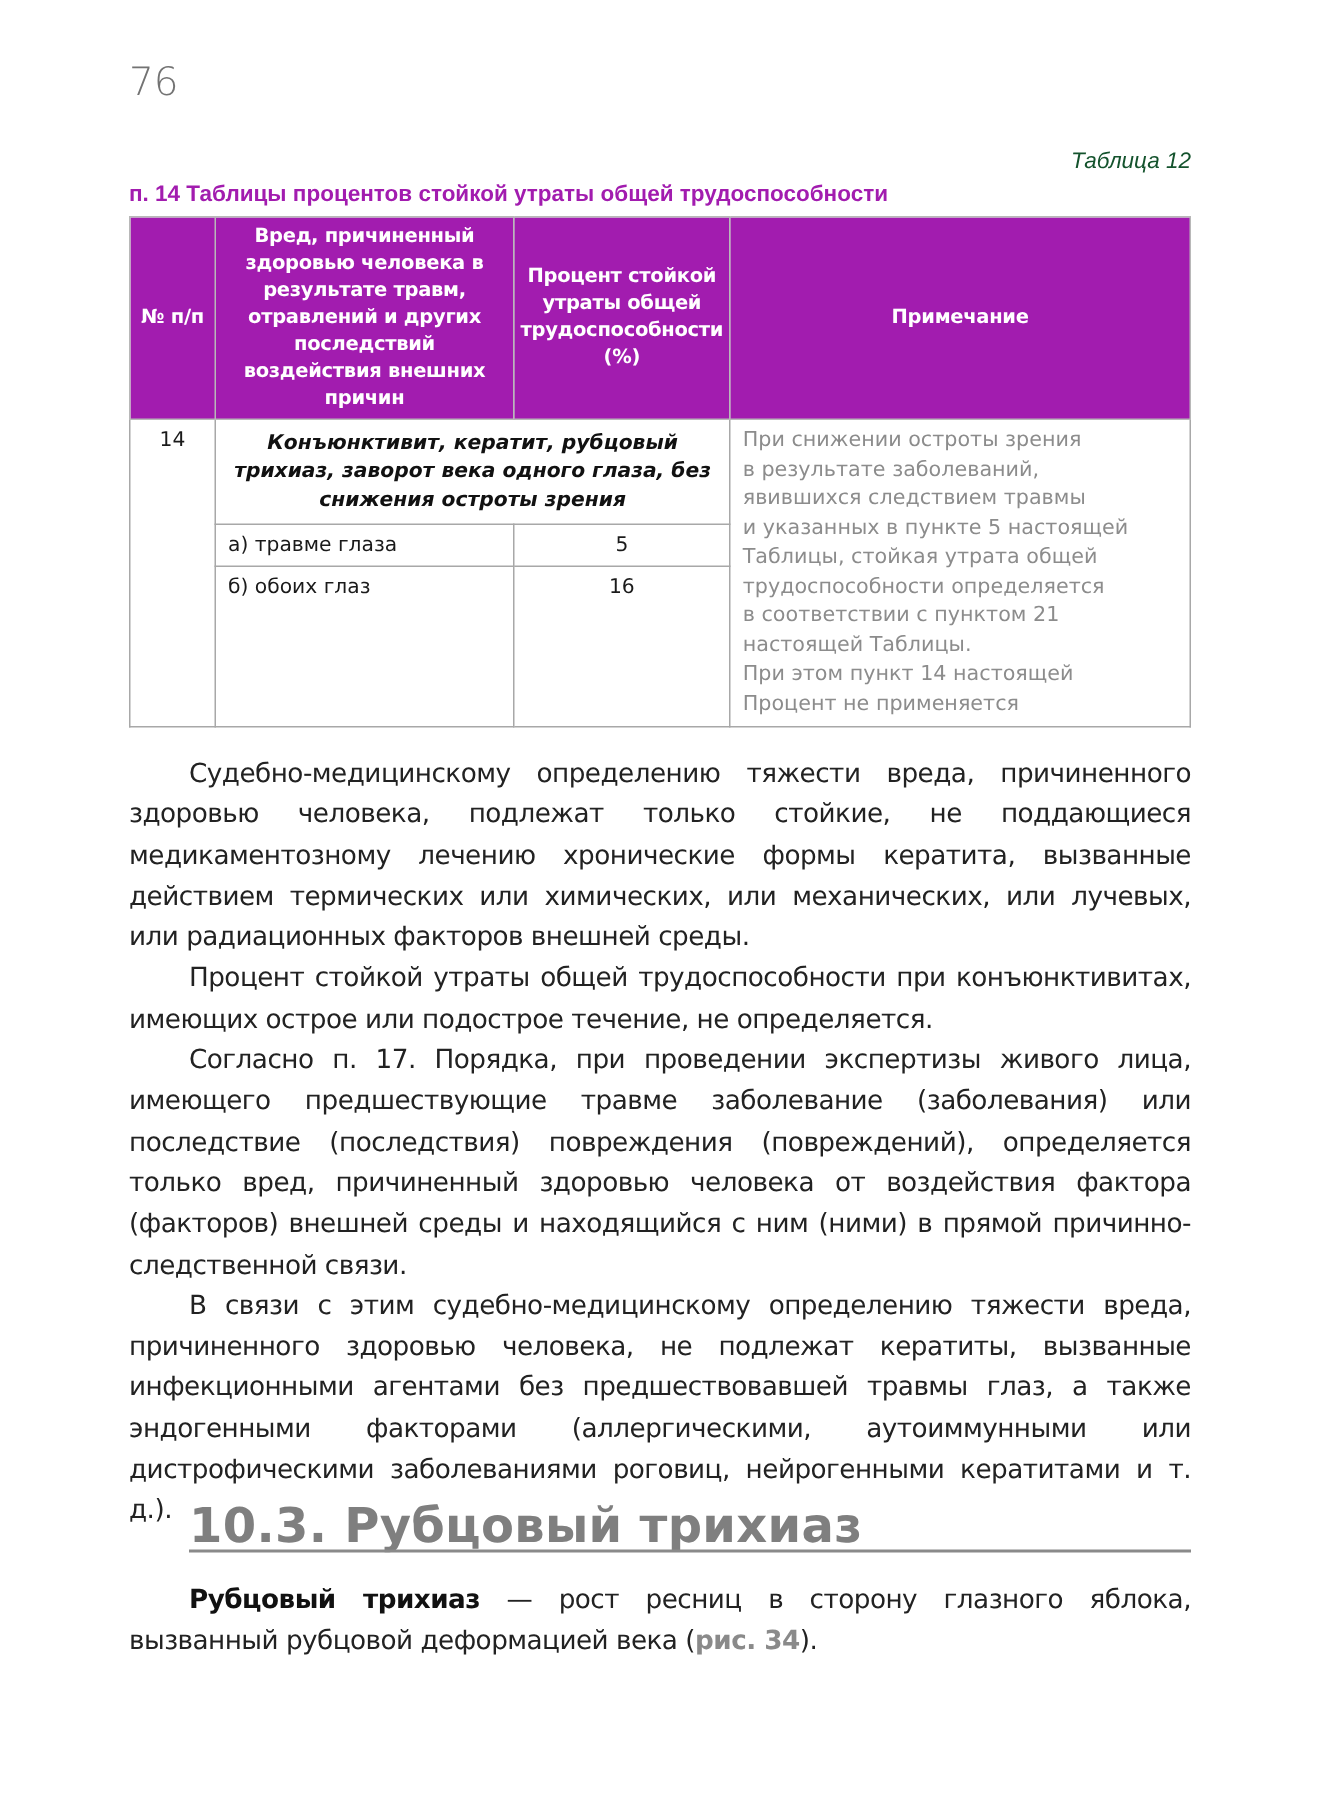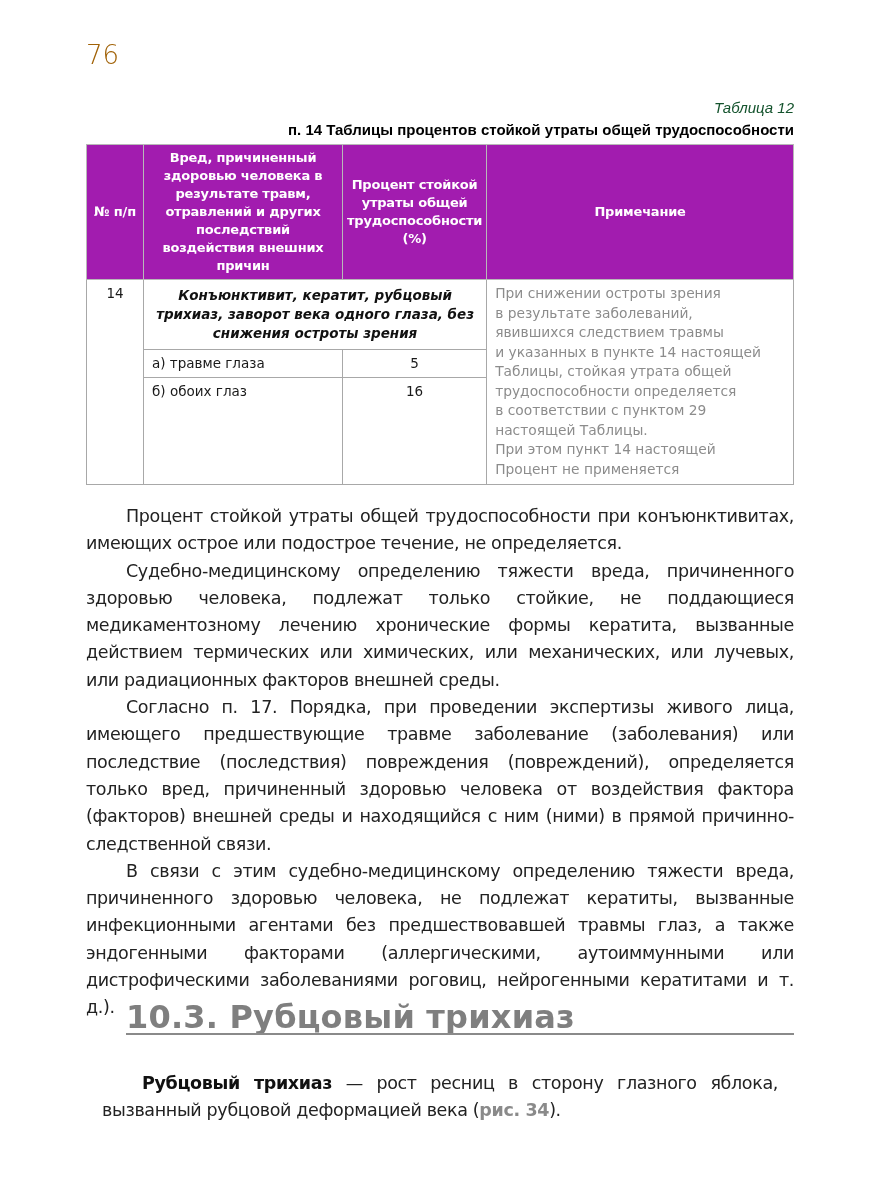--- a/index.html
+++ b/index.html
@@ -1,26 +1,26 @@
 <!DOCTYPE html>
 <html><head>
 <meta charset="utf-8">
 <style>
   html, body { margin: 0; padding: 0; }
   body {
     width: 880px; height: 1200px; background: #ffffff; position: relative; overflow: hidden;
     font-family: "Liberation Sans Narrow", "Liberation Sans", sans-serif; color: #1a1a1a;
   }
   .running-head { position: absolute; top: 40px; left: 86px; right: 86px; height: 36px; }
-  .page-number { position: absolute; left: 0; top: 0; font-size: 26px; color: #a16207; font-family: "DejaVu Sans", sans-serif; font-weight: 300; }
+  .page-number { position: absolute; left: 0; top: 0; font-size: 26px; color: #737373; font-family: "DejaVu Sans", sans-serif; font-weight: 300; }
   .chapter-title { position: absolute; right: 0; top: 8px; font-size: 15.5px; color: #666; white-space: nowrap; font-family: "DejaVu Sans", sans-serif; letter-spacing: -0.3px; }
   .chapter-title .num { font-weight: bold; color: #555; margin-right: 8px; }
 
   .table-label { position: absolute; top: 99px; right: 86px; font-style: italic; font-size: 15px; color: #14532d; }
-  .table-title { position: absolute; top: 121px; left: 86px; width: 708px; text-align: right; font-weight: bold; font-size: 15px; color: #000000; }
+  .table-title { position: absolute; top: 121px; left: 86px; width: 708px; text-align: left; font-weight: bold; font-size: 15px; color: #a21caf; }
 
   table.data {
     position: absolute; top: 144px; left: 86px; width: 708px;
     border-collapse: collapse; font-size: 14px;
   }
   table.data th {
     background: #a21caf; color: #fff; font-weight: bold; font-size: 13px; line-height: 18px;
     border: 1.5px solid #b8b8b8; padding: 4px 4px; text-align: center; vertical-align: middle;
     font-family: "DejaVu Sans", sans-serif; letter-spacing: -0.2px;
   }
@@ -33,21 +33,21 @@
   .note { color: #8c8c8c; font-size: 13.8px !important; line-height: 19.5px !important; padding-left: 8px !important; }
   .note span { display: block; }
 
   .body-text { position: absolute; top: 503px; left: 86px; width: 708px; font-size: 17.5px; line-height: 27.3px; color: #222; font-family: "DejaVu Sans", sans-serif; letter-spacing: -0.35px; }
   .body-text p { margin: 0; text-indent: 40px; text-align: justify; }
 
   .section-heading { position: absolute; top: 998px; left: 126px; font-size: 32px; font-weight: bold; color: #7f7f7f; font-family: "DejaVu Sans", sans-serif; letter-spacing: 0.2px; }
   .section-rule { position: absolute; top: 1033px; left: 126px; width: 668px; height: 2px; background: #8a8a8a; }
 
   .def-text { position: absolute; top: 1054px; left: 86px; width: 708px; font-size: 17.5px; line-height: 27.3px; color: #222; font-family: "DejaVu Sans", sans-serif; letter-spacing: -0.35px; }
-  .def-text p { margin: 16px; text-indent: 40px; text-align: justify; }
+  .def-text p { margin: 0; text-indent: 40px; text-align: justify; }
   .term { font-weight: bold; color: #111; }
   .fig-ref { font-weight: bold; color: #8a8a8a; }
 </style>
 </head>
 <body>
 
 <div class="running-head">
   <span class="page-number">76</span>
 </div>
 
@@ -64,43 +64,43 @@
     </tr>
   </thead>
   <tbody>
     <tr>
       <td class="col-num" rowspan="3">14</td>
       <td colspan="2" class="group-title">Конъюнктивит, кератит, рубцовый трихиаз, заворот века одного глаза, без снижения остроты зрения</td>
       <td rowspan="3" class="note">
         <span>При снижении остроты зрения</span>
         <span>в результате заболеваний,</span>
         <span>явившихся следствием травмы</span>
-        <span>и указанных в пункте 14 настоящей</span>
+        <span>и указанных в пункте 5 настоящей</span>
         <span>Таблицы, стойкая утрата общей</span>
         <span>трудоспособности определяется</span>
-        <span>в соответствии с пунктом 29</span>
+        <span>в соответствии с пунктом 21</span>
         <span>настоящей Таблицы.</span>
         <span>При этом пункт 14 настоящей</span>
         <span>Процент не применяется</span>
       </td>
     </tr>
     <tr>
       <td>а) травме глаза</td>
       <td class="pct-val">5</td>
     </tr>
     <tr>
       <td style="height:98px">б) обоих глаз</td>
       <td class="pct-val">16</td>
     </tr>
   </tbody>
 </table>
 
 <div class="body-text">
+  <p>Судебно-медицинскому определению тяжести вреда, причиненного здоровью человека, подлежат только стойкие, не поддающиеся медикаментозному лечению хронические формы кератита, вызванные действием термических или химических, или механических, или лучевых, или радиационных факторов внешней среды.</p>
   <p>Процент стойкой утраты общей трудоспособности при конъюнктивитах, имеющих острое или подострое течение, не определяется.</p>
-  <p>Судебно-медицинскому определению тяжести вреда, причиненного здоровью человека, подлежат только стойкие, не поддающиеся медикаментозному лечению хронические формы кератита, вызванные действием термических или химических, или механических, или лучевых, или радиационных факторов внешней среды.</p>
   <p>Согласно п. 17. Порядка, при проведении экспертизы живого лица, имеющего предшествующие травме заболевание (заболевания) или последствие (последствия) повреждения (повреждений), определяется только вред, причиненный здоровью человека от воздействия фактора (факторов) внешней среды и находящийся с ним (ними) в прямой причинно-следственной связи.</p>
   <p>В связи с этим судебно-медицинскому определению тяжести вреда, причиненного здоровью человека, не подлежат кератиты, вызванные инфекционными агентами без предшествовавшей травмы глаз, а также эндогенными факторами (аллергическими, аутоиммунными или дистрофическими заболеваниями роговиц, нейрогенными кератитами и т. д.).</p>
 </div>
 
 <div class="section-heading">10.3. Рубцовый трихиаз</div>
 <div class="section-rule"></div>
 
 <div class="def-text">
   <p><span class="term">Рубцовый трихиаз</span><span> — рост ресниц в сторону глазного яблока, вызванный рубцовой деформацией века (</span><span class="fig-ref">рис. 34</span><span>).</span></p>
 </div>

